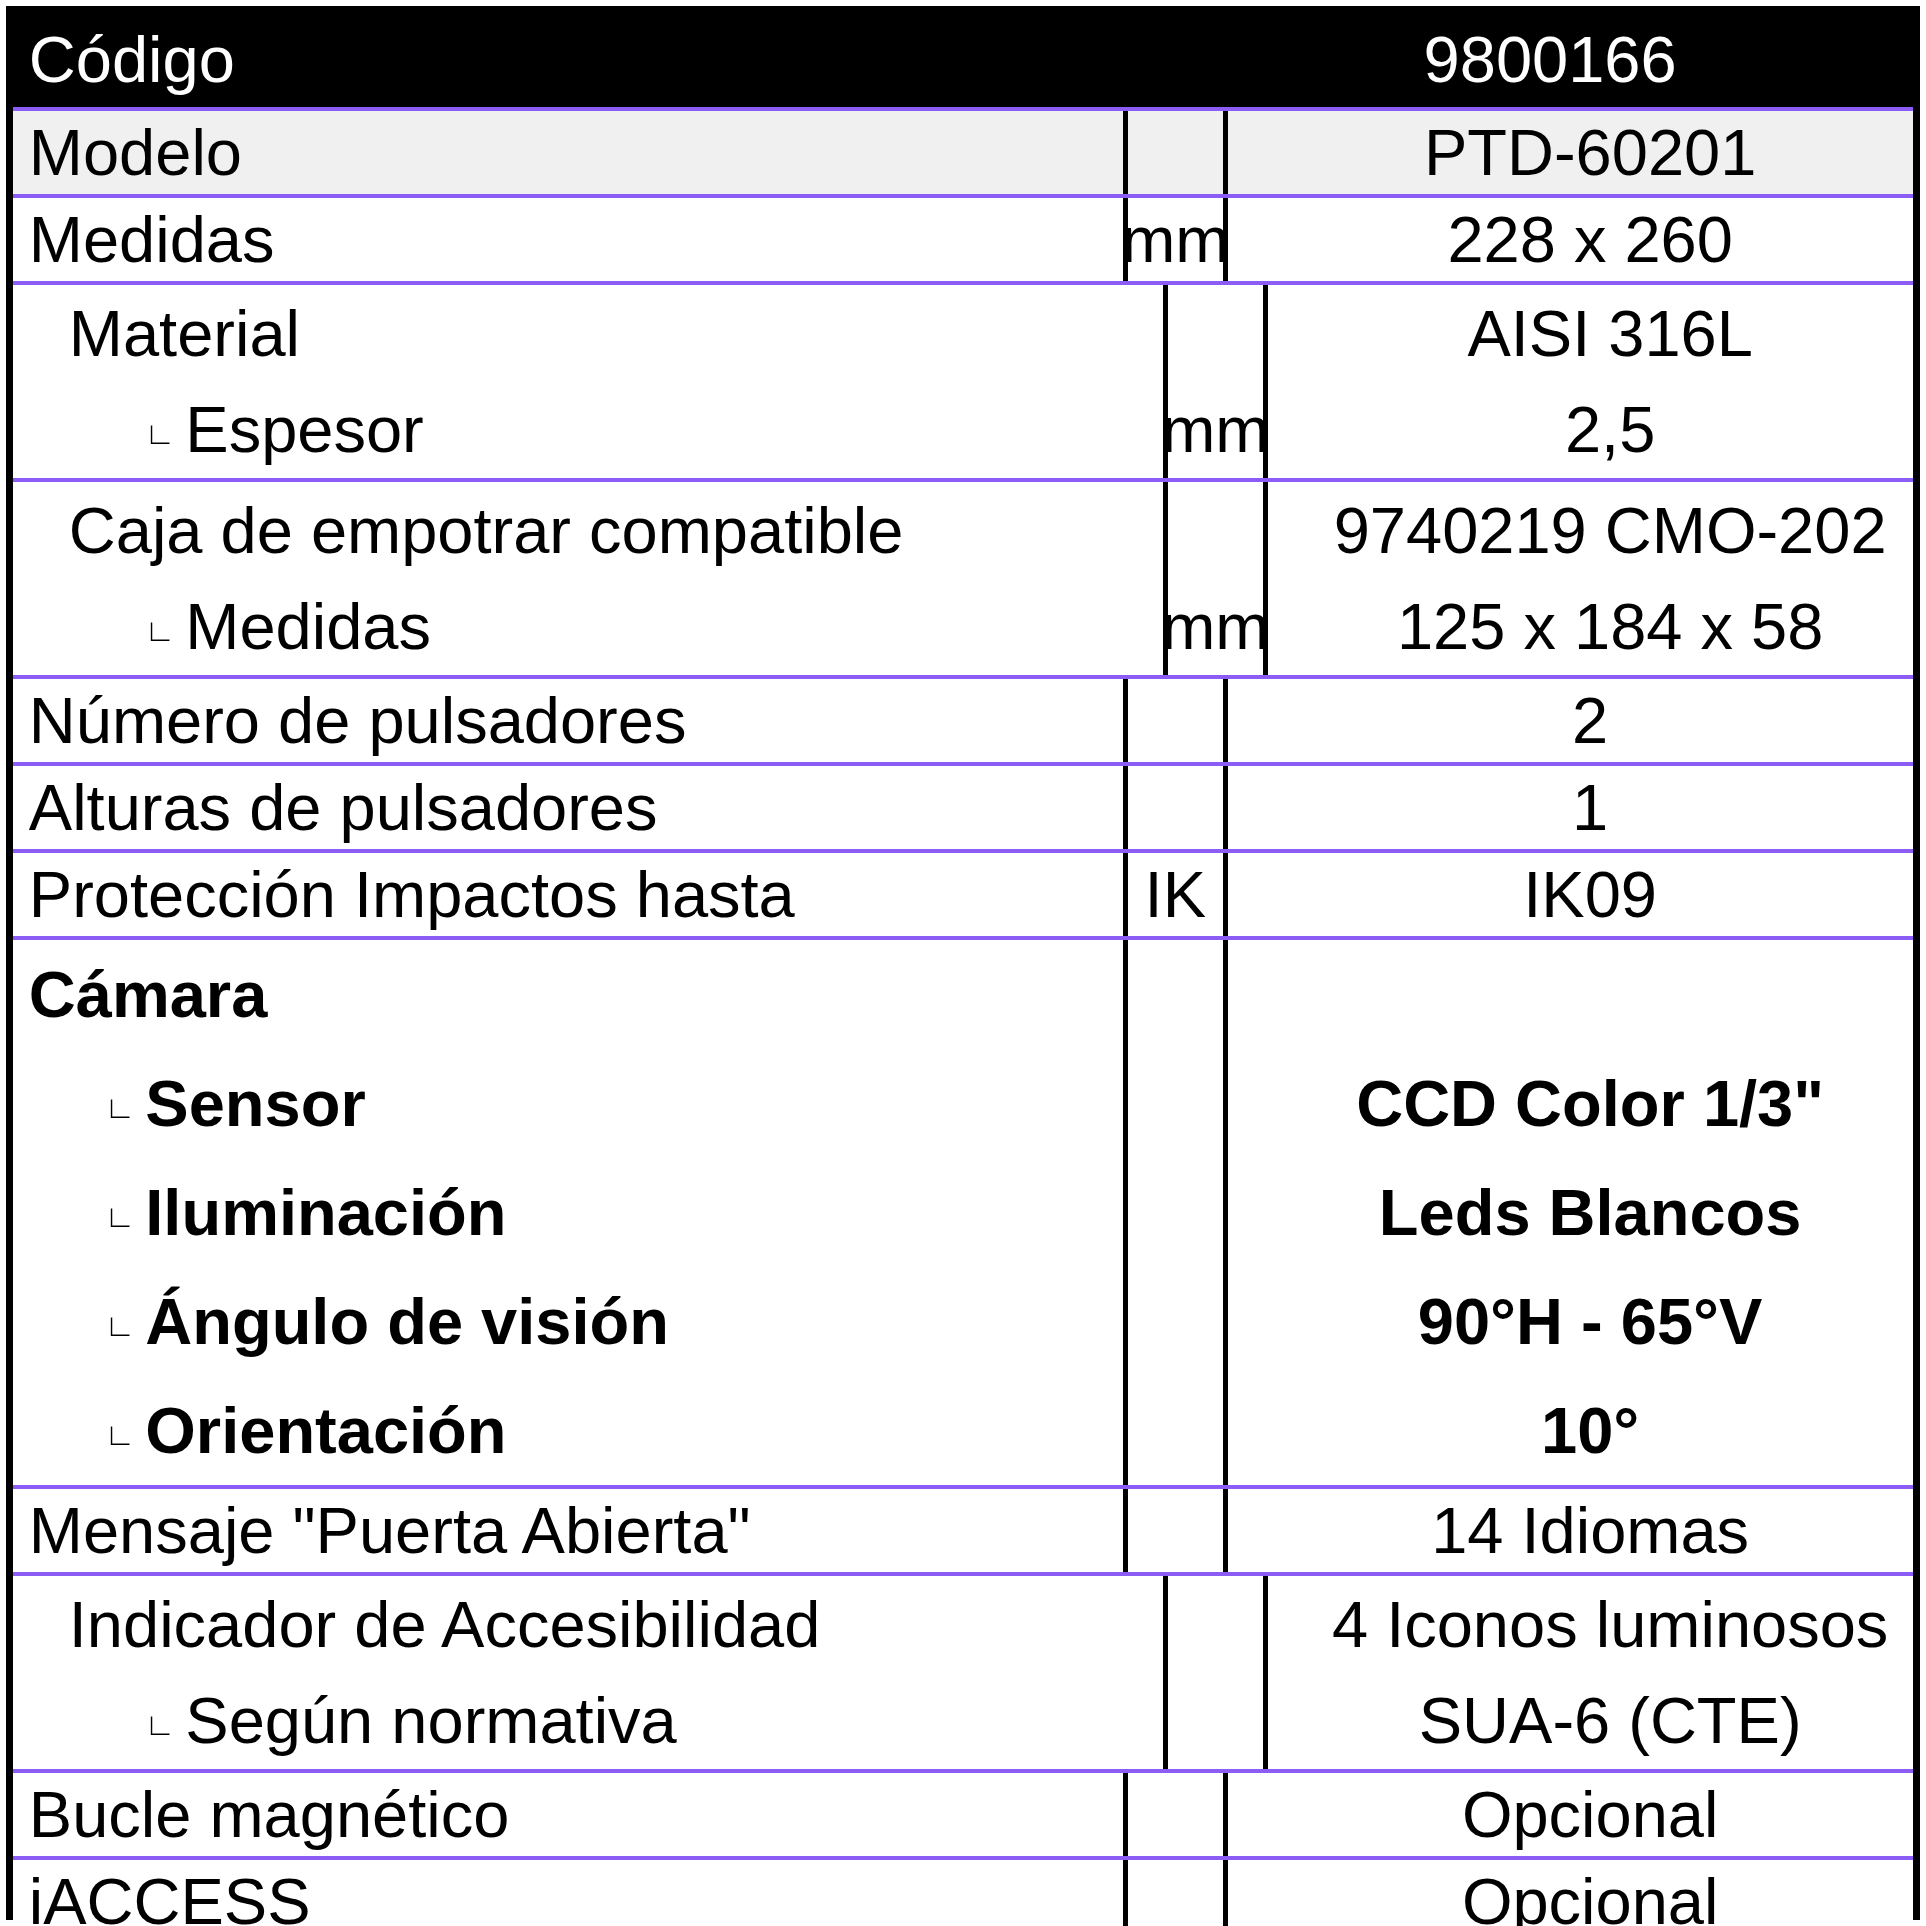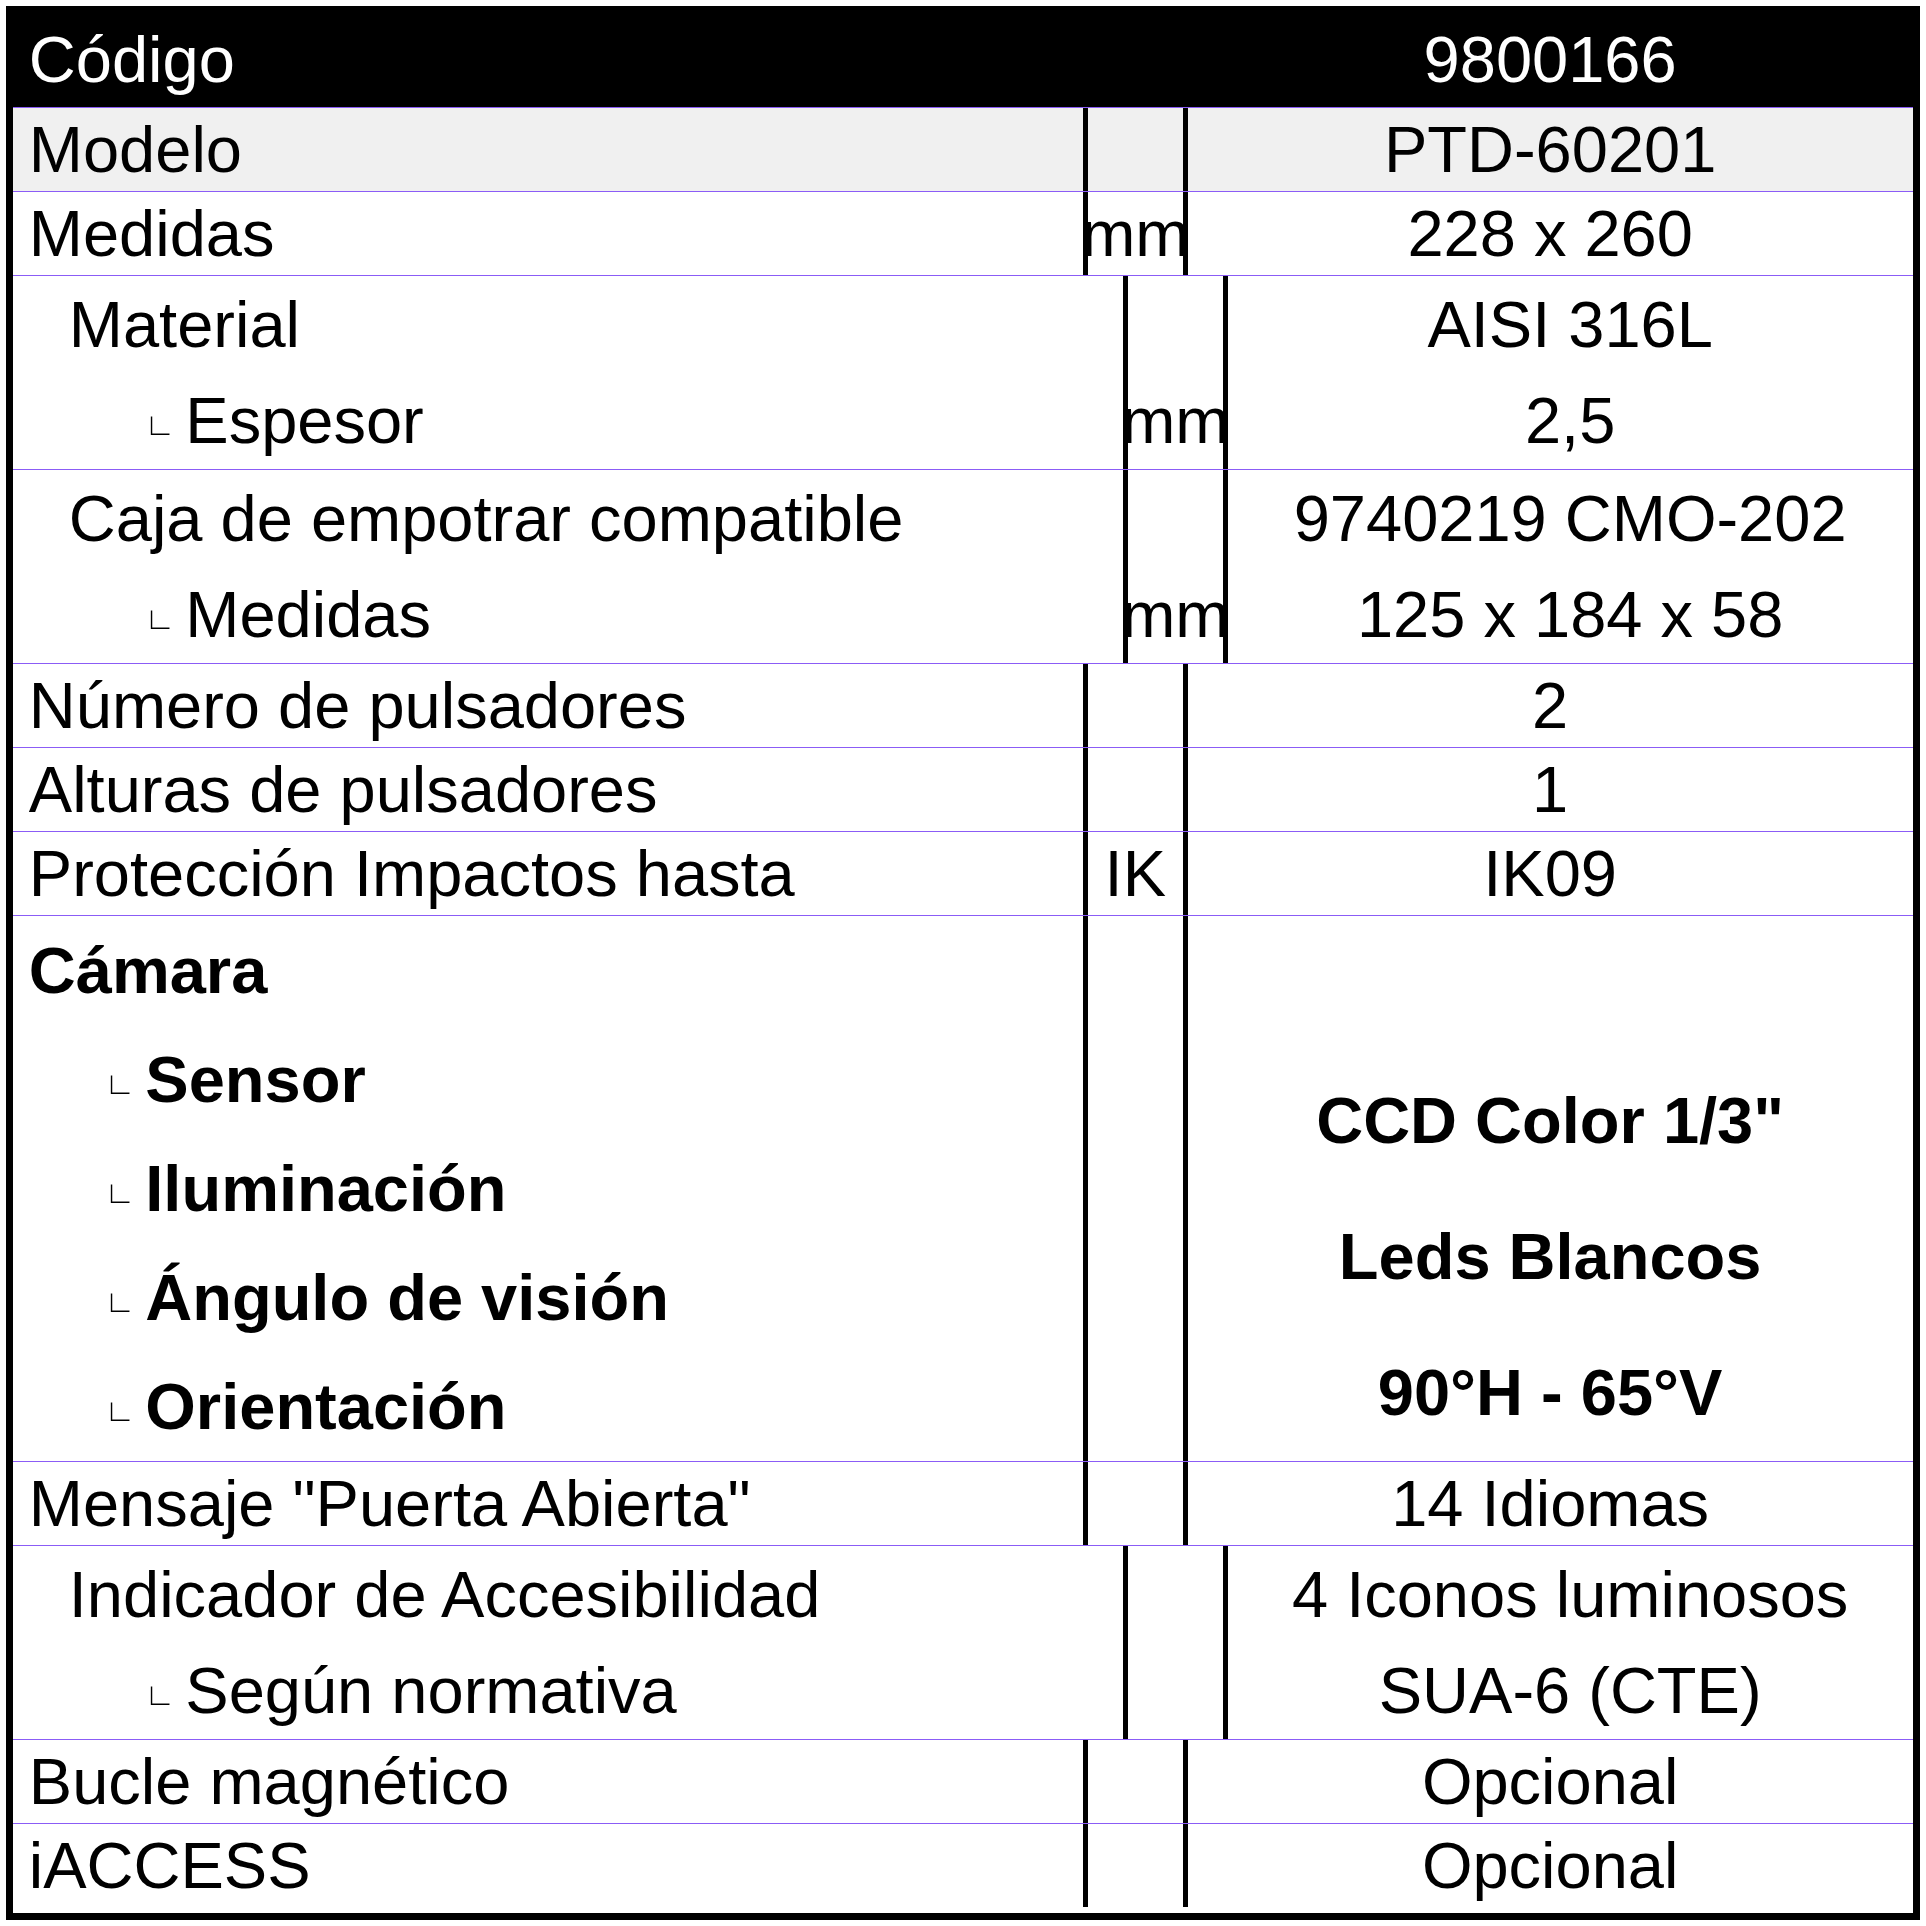--- a/index.html
+++ b/index.html
@@ -19,21 +19,21 @@
     display: flex;
     flex-direction: column;
     background: #ffffff;
   }
   .row {
     display: grid;
     grid-template-columns: 1070px 105px 1fr;
     background: #ffffff;
     flex: 0 0 auto;
   }
-  .row + .row { border-top: 1px solid #8b5cf6; }
+  .row + .row { border-top: 4px solid #8b5cf6; gap: 40px; }
   .row.shaded { background: #f0f0f0; }
   .row.header {
     background: #000000;
     color: #ffffff;
     height: 94px;
   }
   .row.r1 { height: 83px; }
   .row.r2 { height: 193px; padding-left: 40px; }
   .row.r5 { height: 545px; font-weight: bold; }
 
@@ -183,20 +183,21 @@
         <div class="line"></div>
         <div class="line"></div>
         <div class="line"></div>
         <div class="line"></div>
       </div>
     <div class="cell value">
         <div class="line"></div>
         <div class="line">CCD Color 1/3"</div>
         <div class="line">Leds Blancos</div>
         <div class="line">90°H - 65°V</div>
+        <div class="line">10°</div>
       </div>
   </div>
     <div class="row r1">
     <div class="cell label">
         <div class="line">Mensaje "Puerta Abierta"</div>
       </div>
     <div class="cell unit">
         <div class="line"></div>
       </div>
     <div class="cell value">

